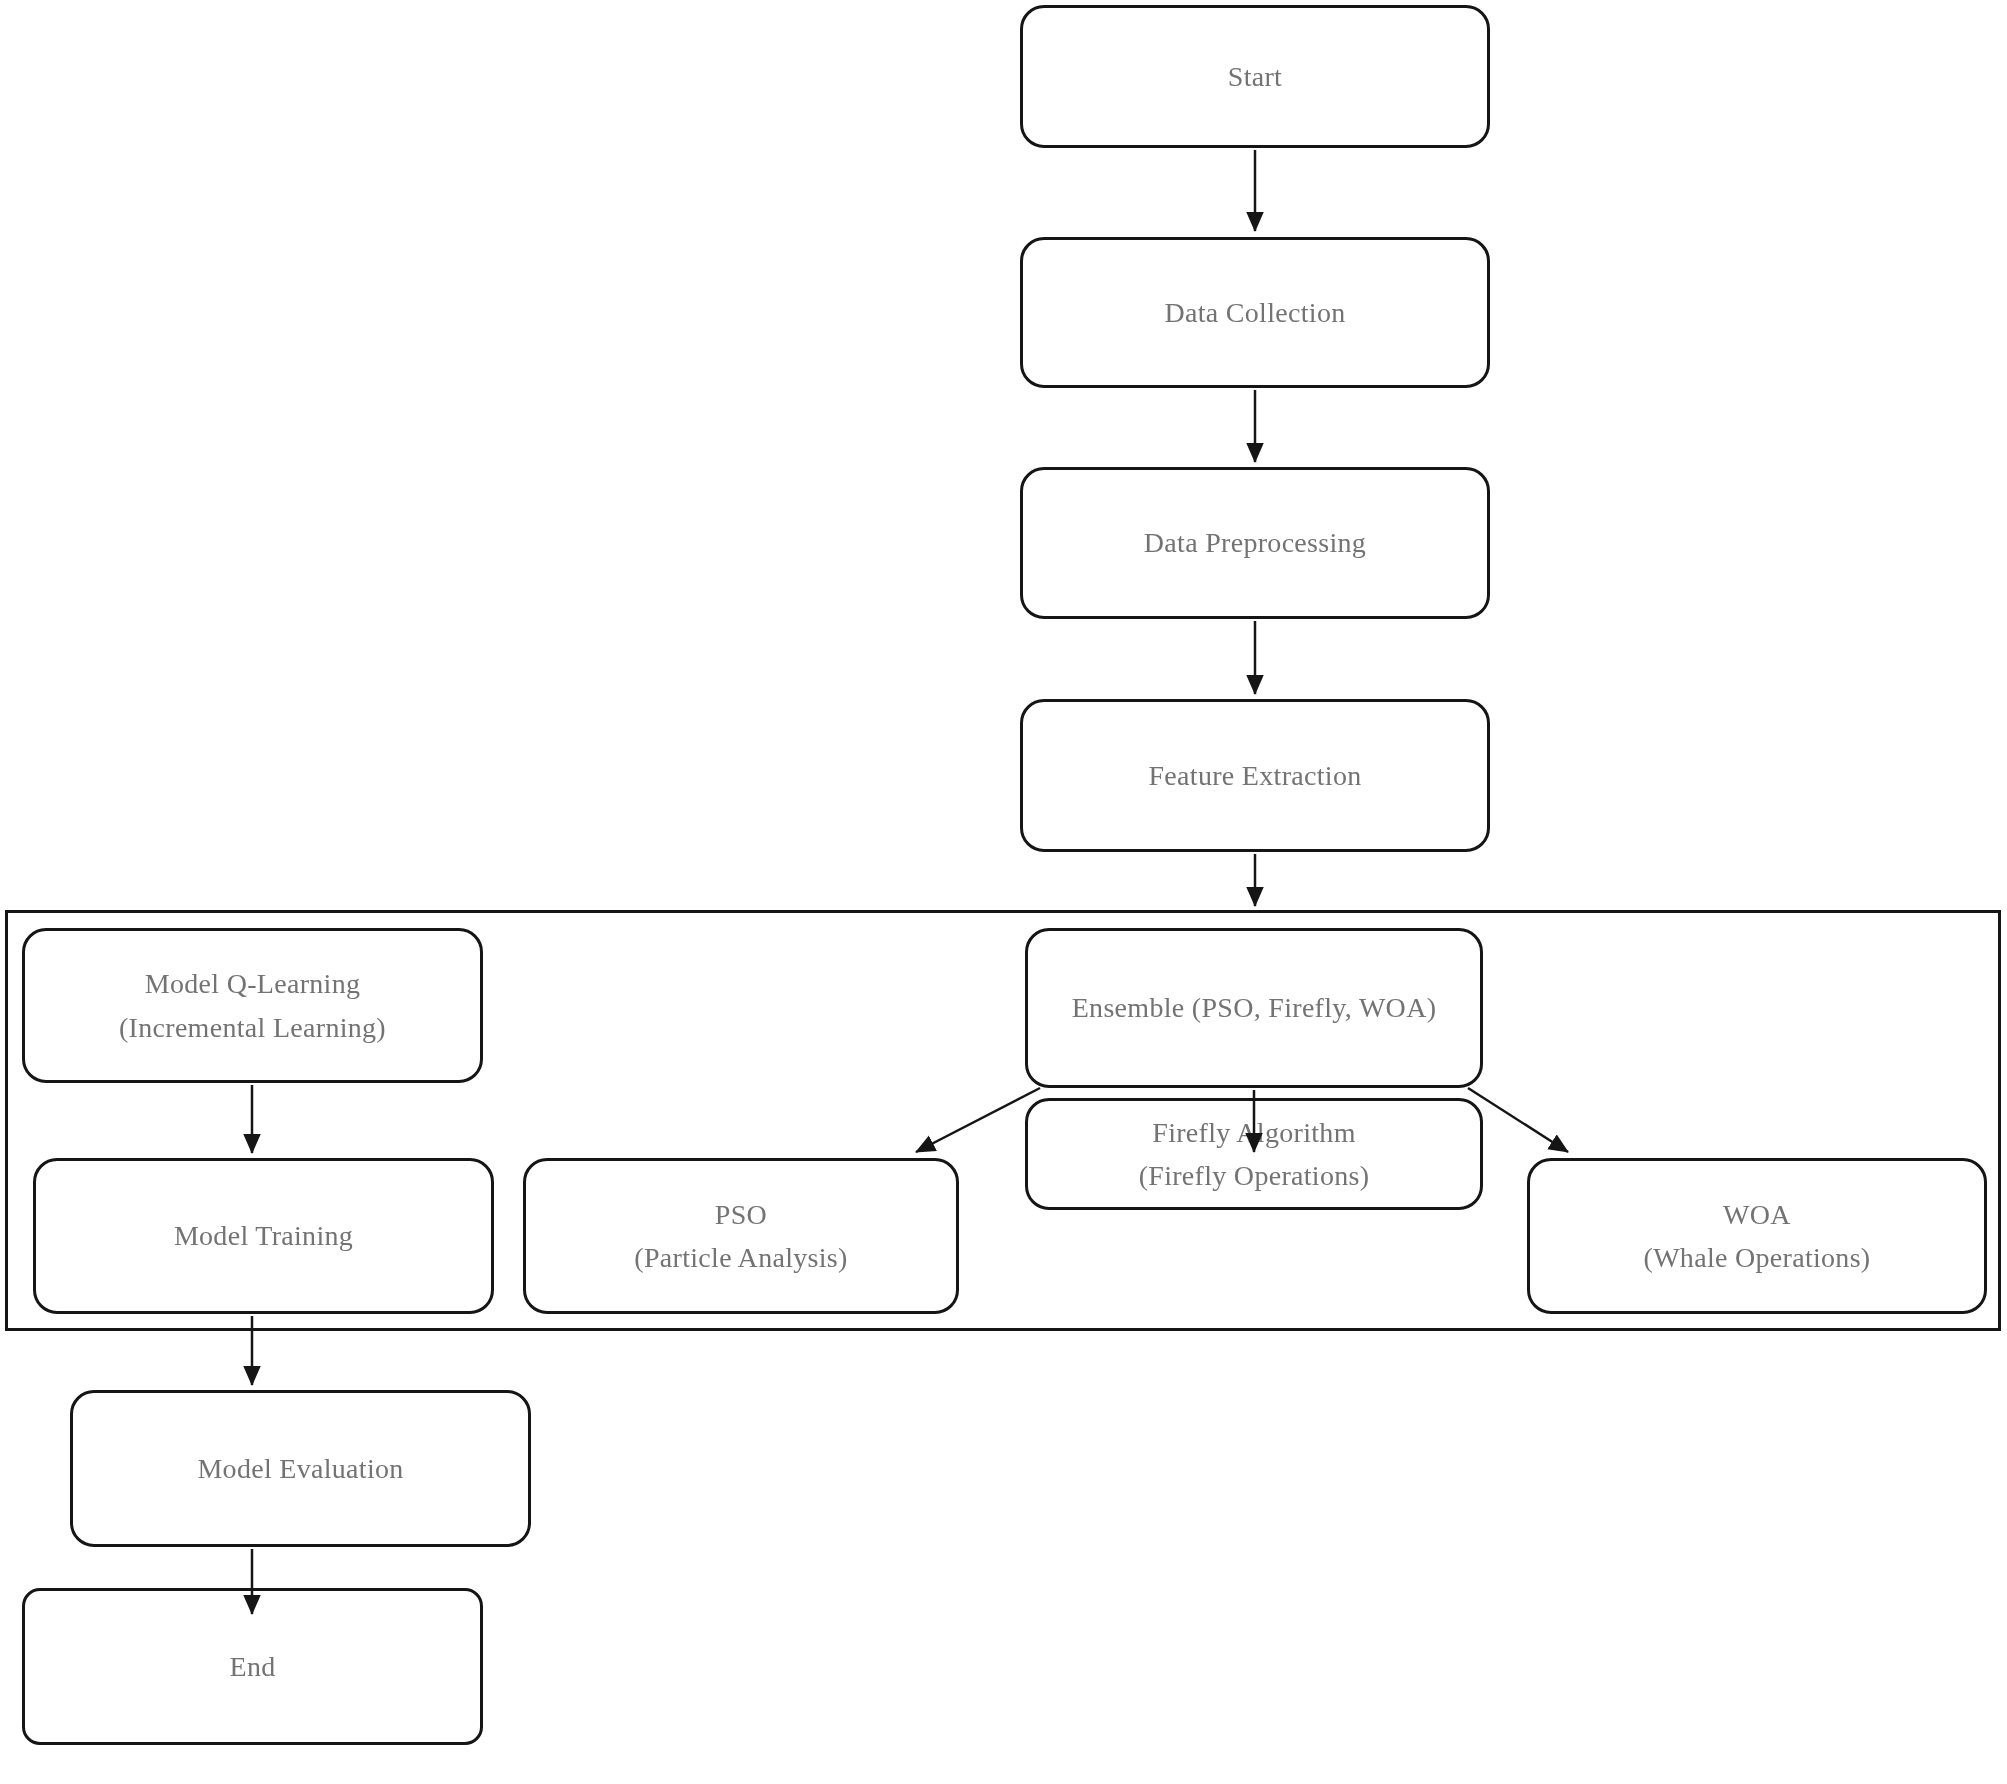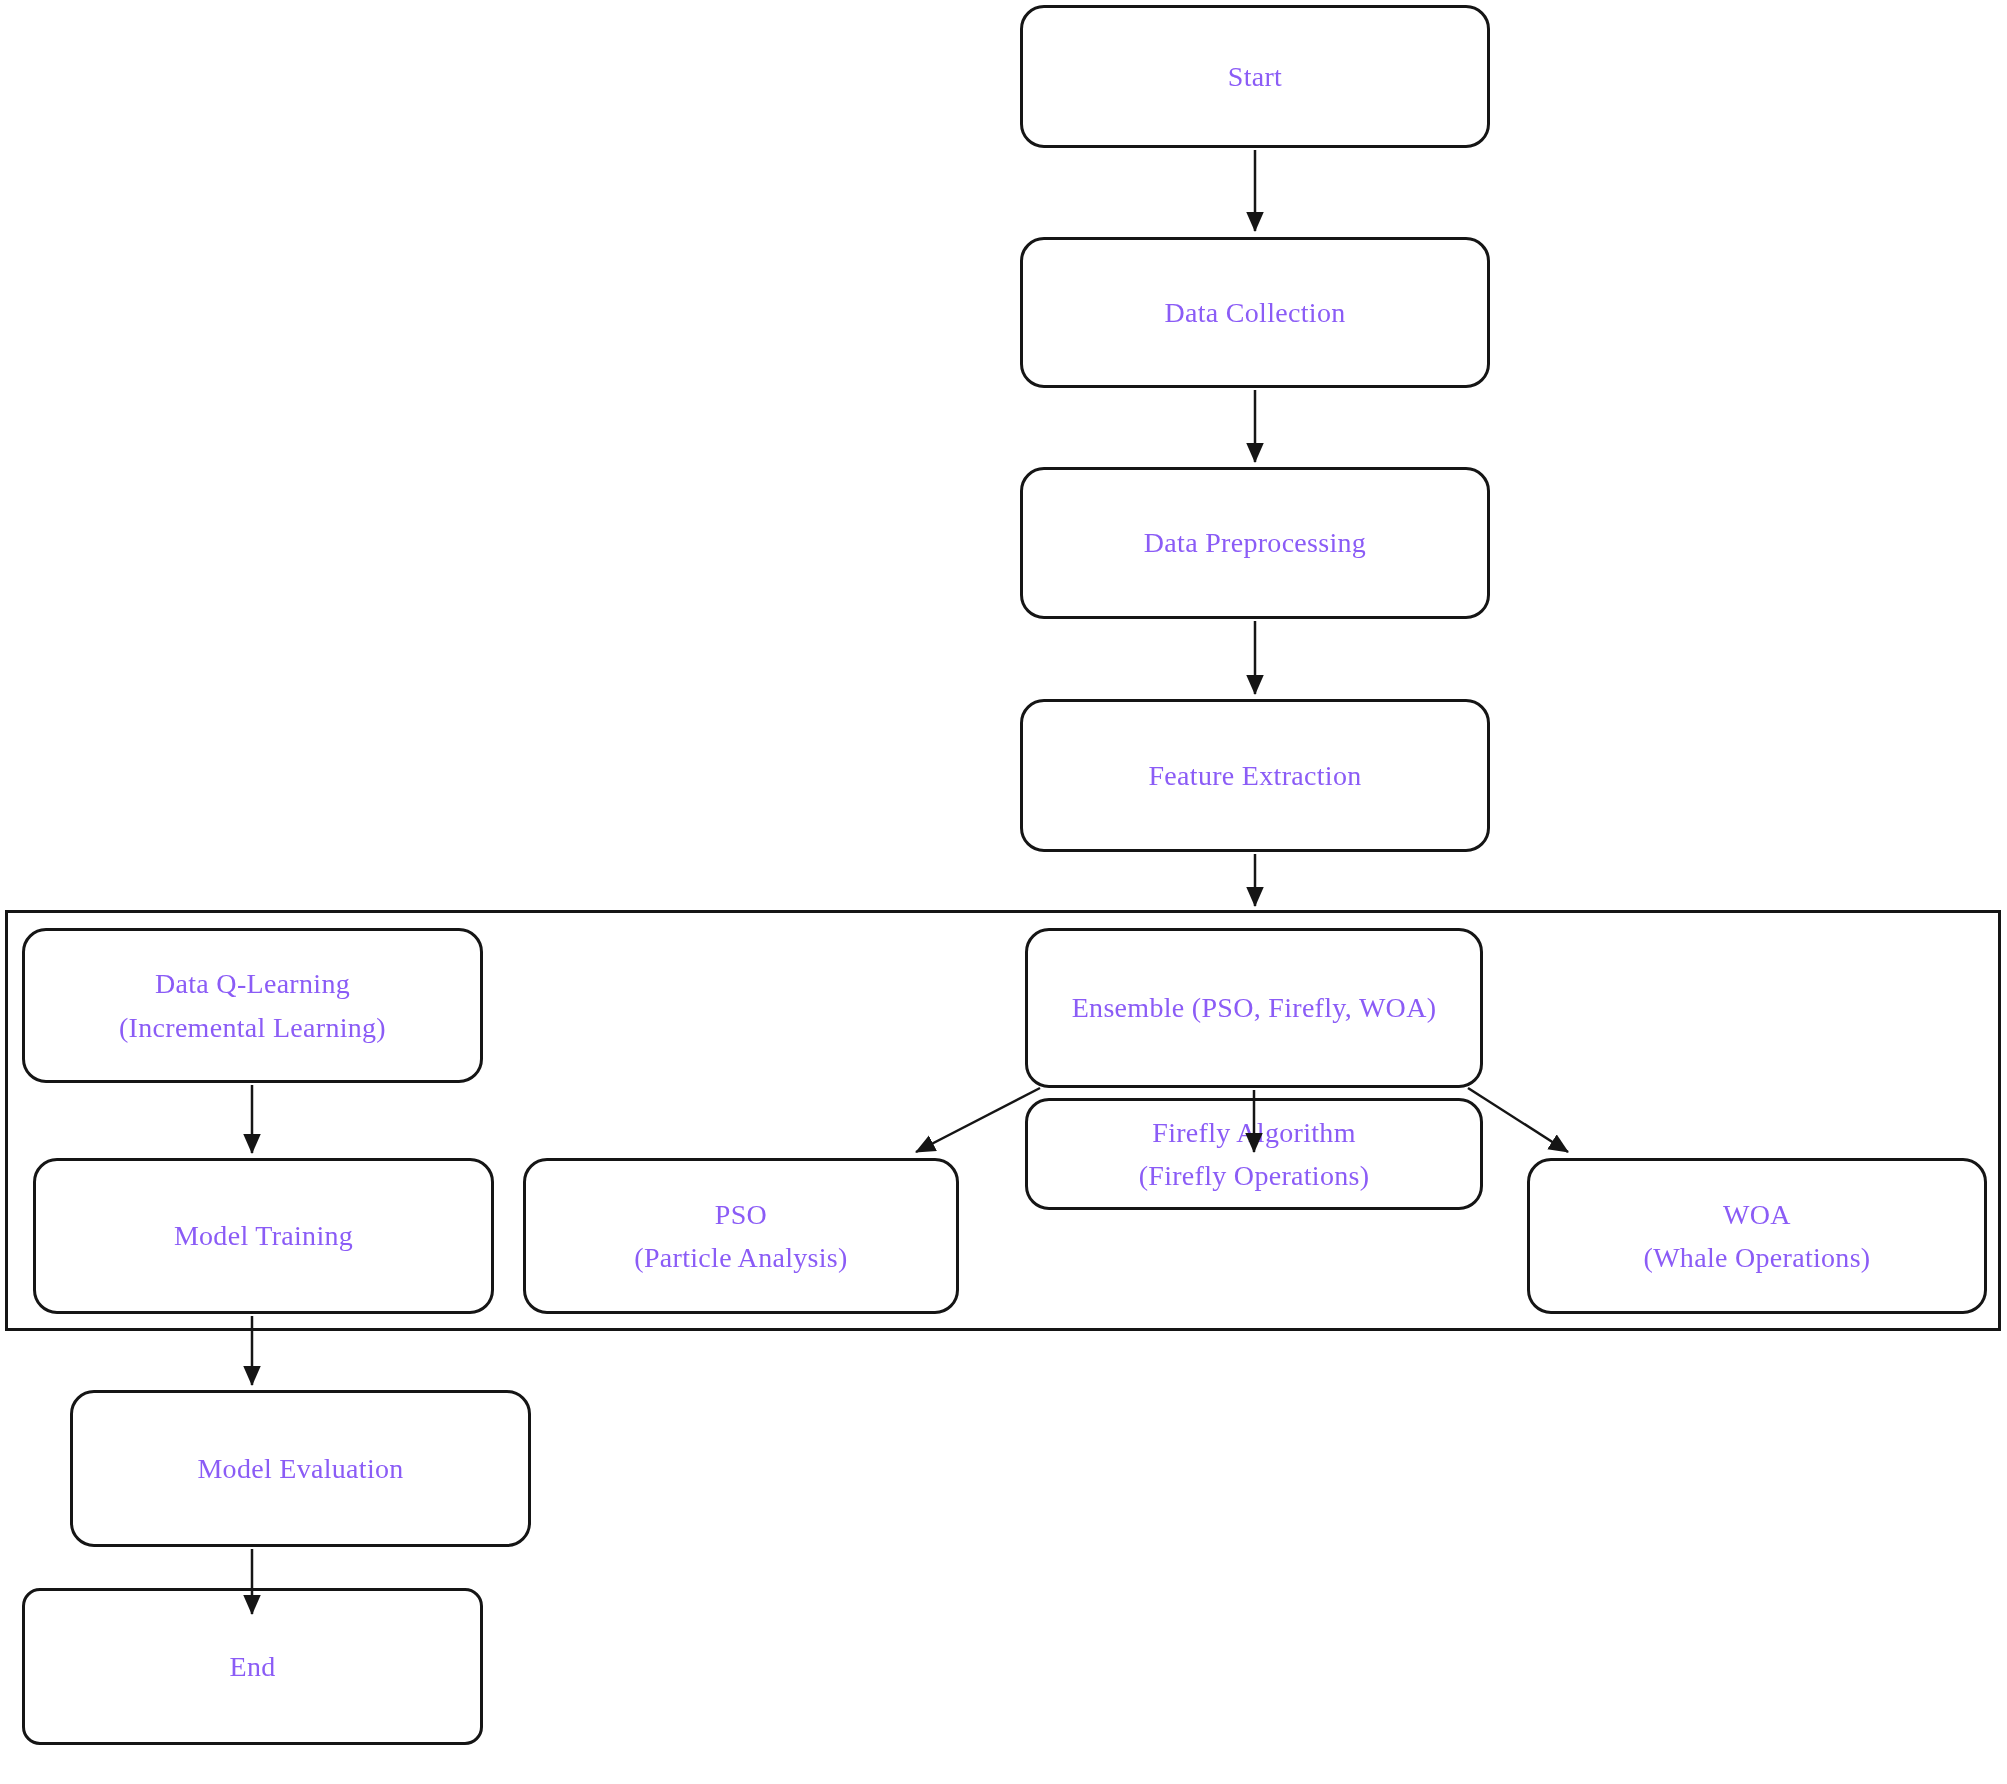--- a/index.html
+++ b/index.html
@@ -6,21 +6,21 @@
     margin: 0;
     padding: 0;
     background: #ffffff;
   }
   .stage {
     position: relative;
     width: 2007px;
     height: 1784px;
     background: #ffffff;
     font-family: "Liberation Serif", "DejaVu Serif", serif;
-    color: #8b5cf6;
+    color: #737373;
     overflow: hidden;
   }
   .node {
     position: absolute;
     box-sizing: border-box;
     border: 3px solid #151515;
     border-radius: 24px;
     background: #ffffff;
     display: flex;
     flex-direction: column;
@@ -75,21 +75,21 @@
 
   <div class="node" id="n-data-preprocessing">
     <span>Data Preprocessing</span>
   </div>
 
   <div class="node" id="n-feature-extraction">
     <span>Feature Extraction</span>
   </div>
 
   <div class="node" id="n-deep-q-learning">
-    <span>Data Q-Learning</span>
+    <span>Model Q-Learning</span>
     <span>(Incremental Learning)</span>
   </div>
 
   <div class="node" id="n-ensemble">
     <span>Ensemble (PSO, Firefly, WOA)</span>
   </div>
 
   <div class="node" id="n-model-training">
     <span>Model Training</span>
   </div>

